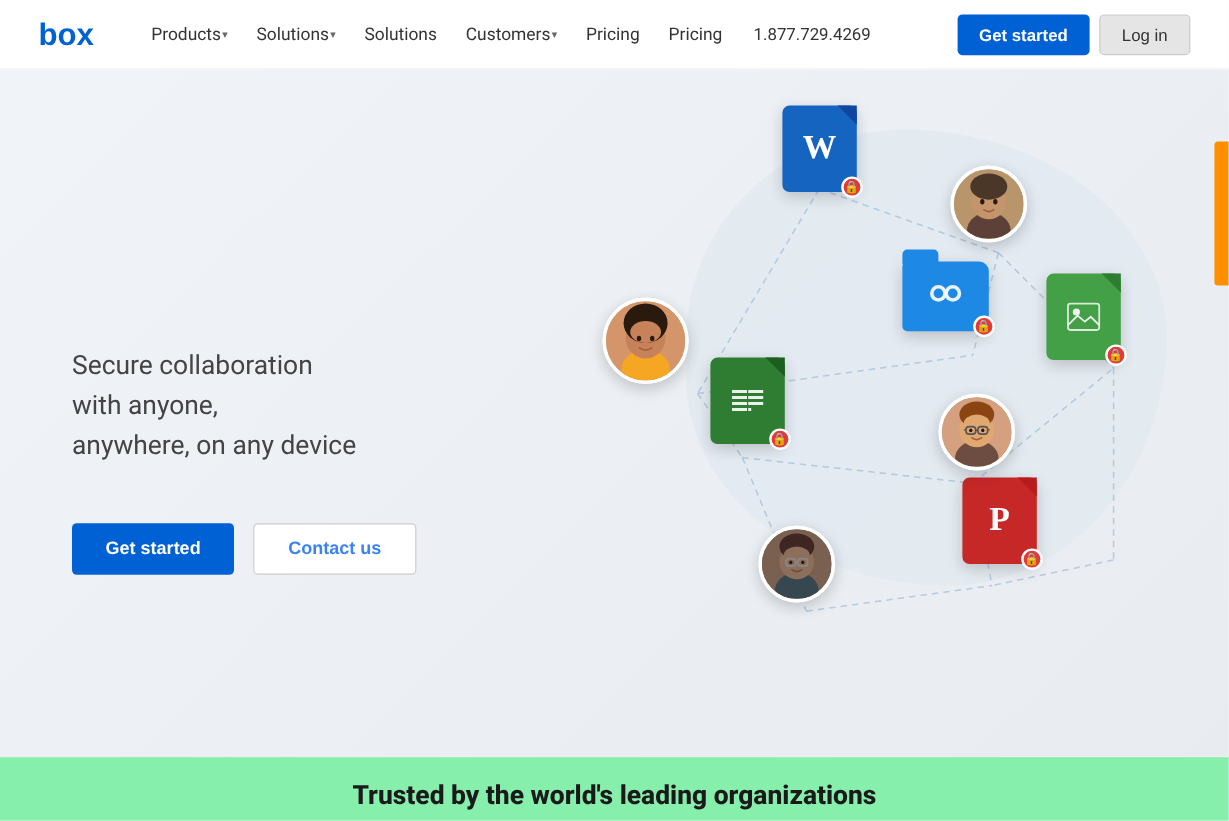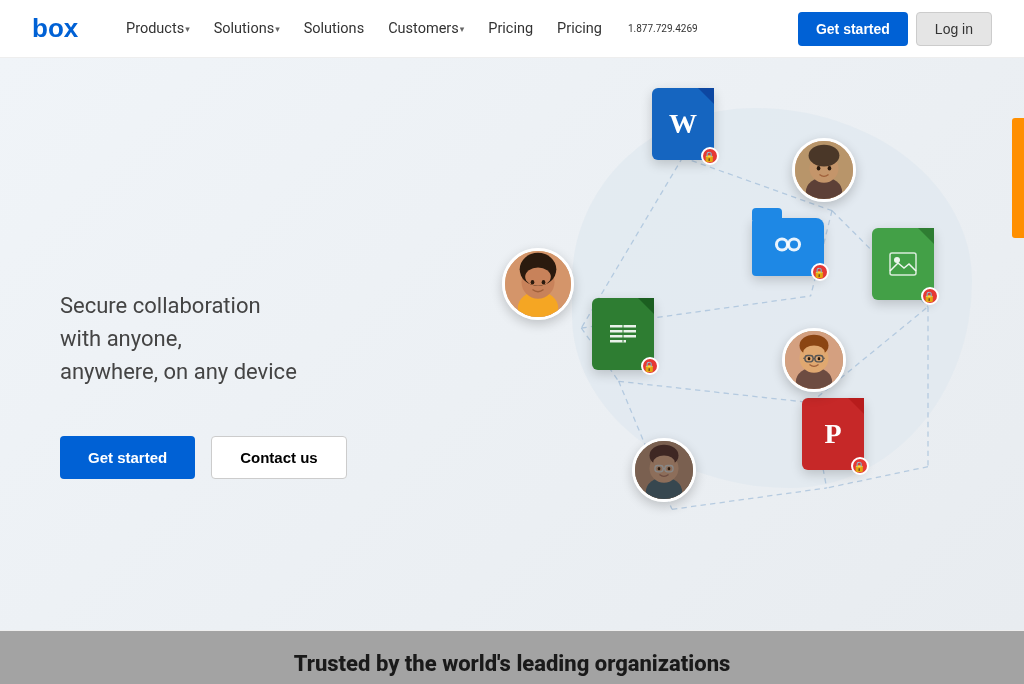--- a/index.html
+++ b/index.html
@@ -40,21 +40,21 @@
       color: #333;
       cursor: pointer;
       white-space: nowrap;
     }
     .chevron {
       font-size: 9px;
       color: #666;
       margin-top: 1px;
     }
     .nav-phone {
-      font-size: 10px;
+      font-size: 14px;
       color: #333;
       margin: 0 12px;
       white-space: nowrap;
     }
     .btn-get-started {
       background: #0061D5;
       color: #fff;
       border: none;
       border-radius: 4px;
       padding: 9px 18px;
@@ -116,21 +116,21 @@
       color: #fff;
       border: none;
       border-radius: 4px;
       padding: 13px 28px;
       font-size: 15px;
       font-weight: 600;
       cursor: pointer;
     }
     .btn-hero-secondary {
       background: #fff;
-      color: #000000;
+      color: #3b82f6;
       border: 1.5px solid #ccc;
       border-radius: 4px;
       padding: 12px 28px;
       font-size: 15px;
       font-weight: 600;
       cursor: pointer;
     }
 
     
     .hero-illustration {
@@ -326,21 +326,21 @@
     .network-svg {
       position: absolute;
       top: 0; left: 0;
       width: 100%;
       height: 100%;
       pointer-events: none;
     }
 
     
     .trusted-section {
-      background: #a3a3a3;
+      background: #86efac;
       padding: 22px 0 10px;
       text-align: center;
       border-top: 1px solid #eee;
       height: 54px;
       display: flex;
       align-items: center;
       justify-content: center;
     }
     .trusted-text {
       font-size: 22px;

